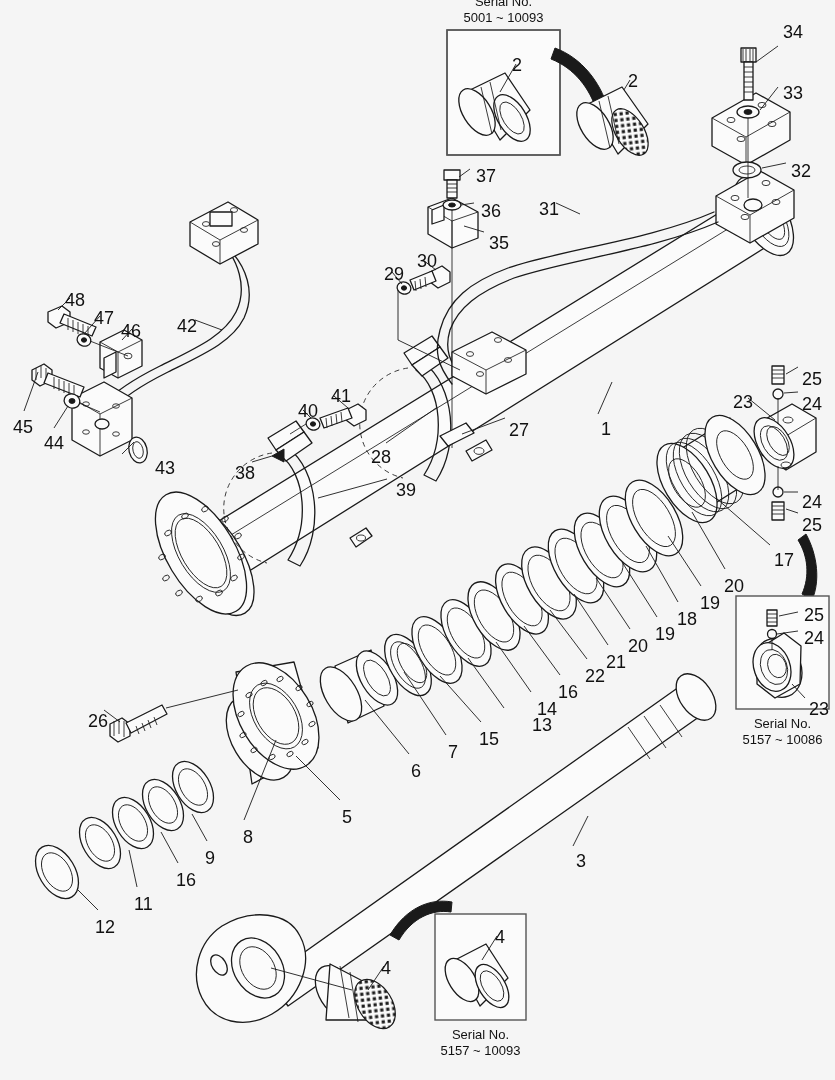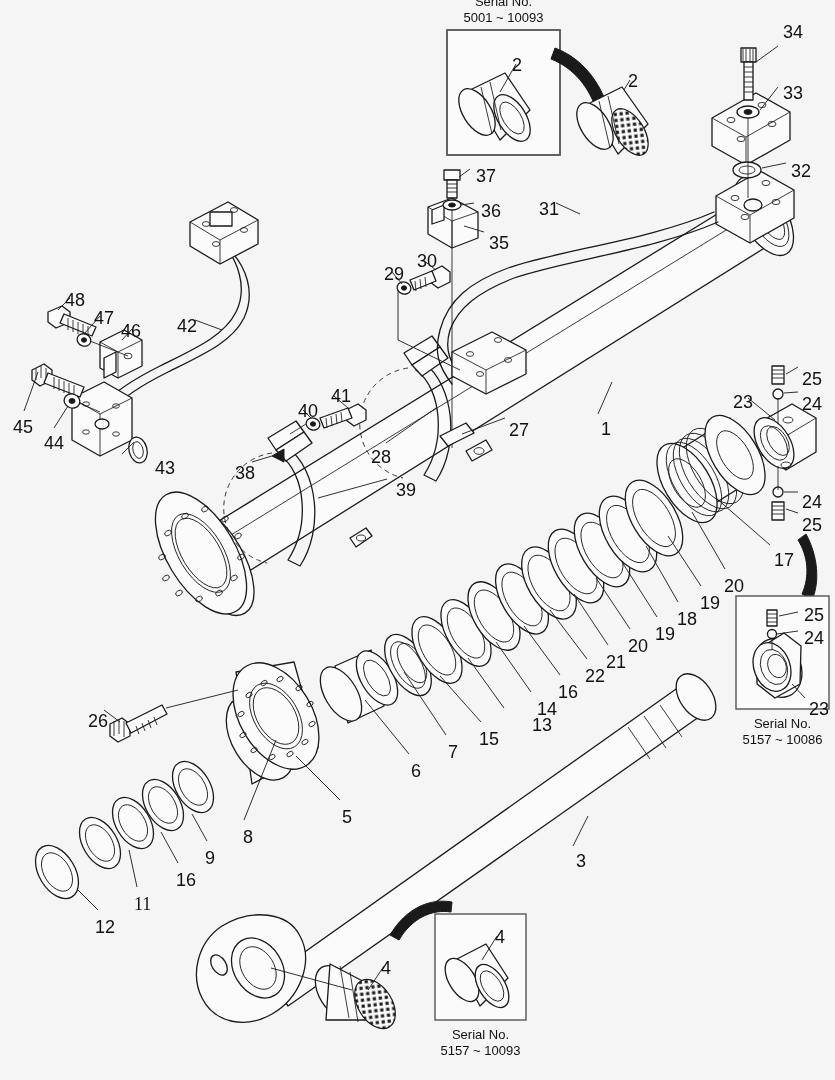--- a/index.html
+++ b/index.html
@@ -568,21 +568,21 @@
       <div class="lbl" style="left: 628px; top: 72px;">2</div>
       <div class="lbl" style="left: 576px; top: 852px;">3</div>
       <div class="lbl" style="left: 381px; top: 959px;">4</div>
       <div class="lbl" style="left: 495px; top: 928px;">4</div>
       <div class="lbl" style="left: 342px; top: 808px;">5</div>
       <div class="lbl" style="left: 411px; top: 762px;">6</div>
       <div class="lbl" style="left: 448px; top: 743px;">7</div>
       <div class="lbl" style="left: 243px; top: 828px;">8</div>
       <div class="lbl" style="left: 205px; top: 849px;">9</div>
       <div class="lbl" style="left: 176px; top: 871px;">16</div>
-      <div class="lbl" style="left: 134px; top: 895px; font-family: Liberation Serif, serif;">11</div>
+      <div class="lbl" style="left: 134px; top: 895px;">11</div>
       <div class="lbl" style="left: 95px; top: 918px;">12</div>
       <div class="lbl" style="left: 486px; top: 716px; margin-left: 46px;">13</div>
       <div class="lbl" style="left: 529px; top: 700px; margin-left: 8px;">14</div>
       <div class="lbl" style="left: 479px; top: 730px; text-align: center;">15</div>
       <div class="lbl" style="left: 558px; top: 683px;">16</div>
       <div class="lbl" style="left: 774px; top: 551px;">17</div>
       <div class="lbl" style="left: 677px; top: 610px;">18</div>
       <div class="lbl" style="left: 655px; top: 625px;">19</div>
       <div class="lbl" style="left: 700px; top: 594px;">19</div>
       <div class="lbl" style="left: 628px; top: 637px;">20</div>

